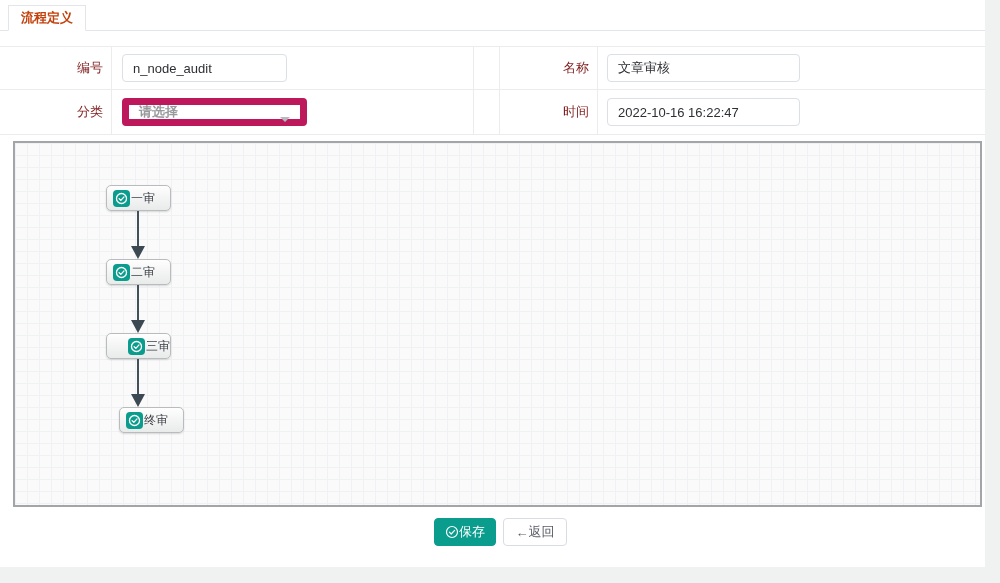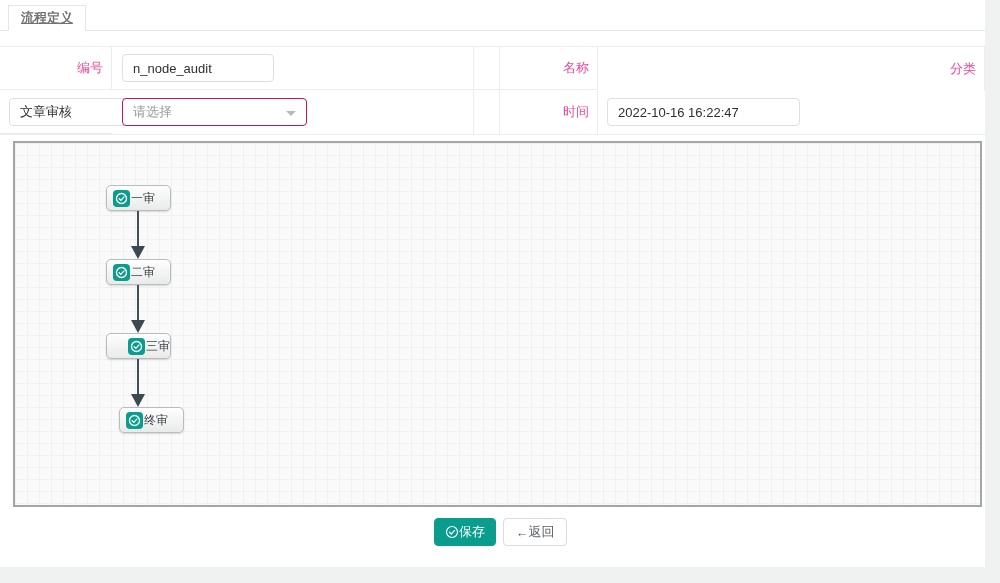--- a/index.html
+++ b/index.html
@@ -5,37 +5,37 @@
   * { box-sizing: border-box; margin: 0; padding: 0; }
   body { font-family: "Liberation Sans", "DejaVu Sans", sans-serif; }
   .page { position: relative; width: 1000px; height: 583px; background:#f0f1f1; overflow:hidden; }
   .card { position:absolute; left:0; top:0; width:985px; height:567px; background:#ffffff; }
 
   
   .tabbar { position:relative; height:31px; }
   .tabbar::after { content:""; position:absolute; left:0; right:0; bottom:0; height:1px; background:#e2e5ea; }
   .tab { position:absolute; left:8px; top:5px; height:26px; line-height:24px; padding:0 12px;
          background:#fff; border:1px solid #e2e5ea; border-bottom-color:#fff; z-index:2;
-         font-size:13px; font-weight:700; color:#737373; cursor:pointer;text-decoration:underline; }
+         font-size:13px; font-weight:700; color:#c2410c; cursor:pointer; }
 
   
   .form { position:absolute; top:46px; left:0; width:985px;
           display:grid; grid-template-columns:112px 362px 26px 98px 1fr; grid-template-rows:43px 44px;
           border-top:1px solid #ececec; border-bottom:1px solid #ececec; }
   .cell { display:flex; align-items:center; }
   .cell.vline { border-right:1px solid #ececec; }
   .cell.hline { border-bottom:1px solid #ececec; }
-  .lbl { justify-content:flex-end; padding-right:8px; font-size:13px; color:#ec4899; }
+  .lbl { justify-content:flex-end; padding-right:8px; font-size:13px; color:#7f1d1d; }
   .inp { height:28px; border:1px solid #dcdfe6; border-radius:4px; padding:0 10px;
          font-size:13px; color:#2d2f33; background:#fff; outline:none;
          font-family:"Liberation Sans","DejaVu Sans",sans-serif; }
-  .inp.w1 { width:152px; margin-left:10px; }
+  .inp.w1 { width:165px; margin-left:10px; }
   .inp.w2 { width:193px; margin-left:9px; }
-  .select { position:relative; width:185px; height:28px; margin-left:10px; border:1px solid #be185d;
-            border-radius:4px; display:flex; align-items:center; padding:0 10px; cursor:pointer; background:#fff; }
+  .select { position:relative; width:185px; height:28px; margin-left:10px; border:7px solid #be185d;
+            border-radius:4px; display:flex; align-items:center; padding:0 10px; cursor:pointer; background:#fff;font-weight:bold; }
   .select .ph { font-size:13px; color:#97999c; }
   .caret { position:absolute; right:10px; top:12px; width:0; height:0;
            border-left:5px solid transparent; border-right:5px solid transparent; border-top:5px solid #b6babf; }
 
   
   .canvas { position:absolute; top:141px; left:13px; width:969px; height:366px;
             border:2px solid #a3a6a9; background-color:#fafafa;
             background-image:linear-gradient(#f0f1f2 1px, transparent 1px),
                              linear-gradient(90deg, #f0f1f2 1px, transparent 1px);
             background-size:12px 12px; }
@@ -84,25 +84,25 @@
     </div>
 
     <div class="form">
 
       <div class="cell lbl vline hline">编号</div>
       <div class="cell vline hline">
         <input class="inp w1" type="text" value="n_node_audit" style="">
       </div>
       <div class="cell vline hline"></div>
       <div class="cell lbl vline hline">名称</div>
-      <div class="cell lbl vline">分类</div>
-
       <div class="cell hline">
         <input class="inp w2" type="text" value="文章审核" style="">
       </div>
+
+      <div class="cell lbl vline">分类</div>
       <div class="cell vline">
         <div class="select">
           <span class="ph">请选择</span>
           <span class="caret"></span>
         </div>
       </div>
       <div class="cell vline"></div>
       <div class="cell lbl vline">时间</div>
       <div class="cell">
         <input class="inp w2" type="text" value="2022-10-16 16:22:47" style="">

